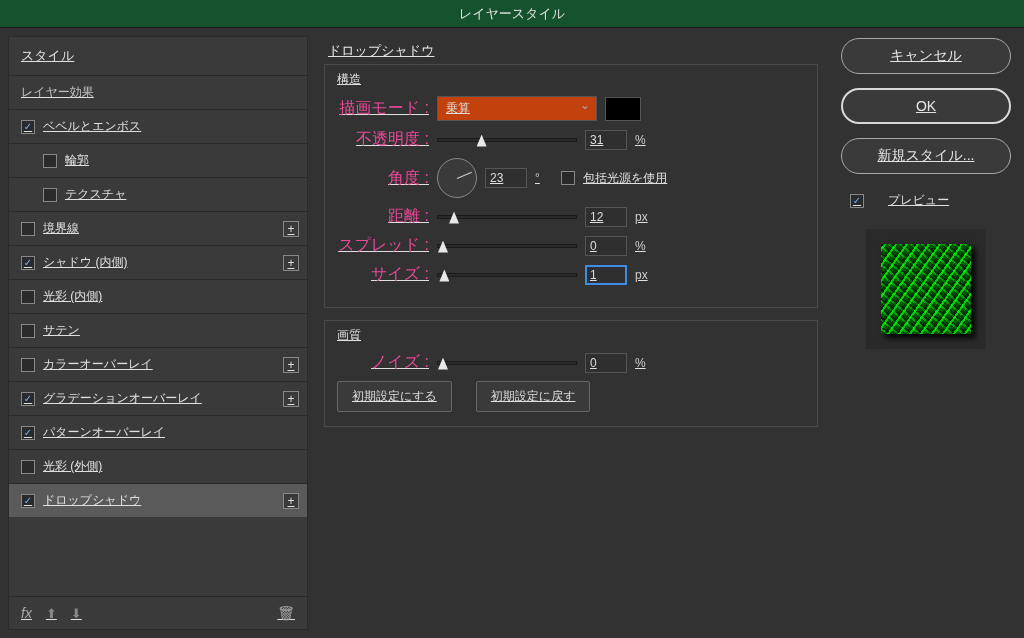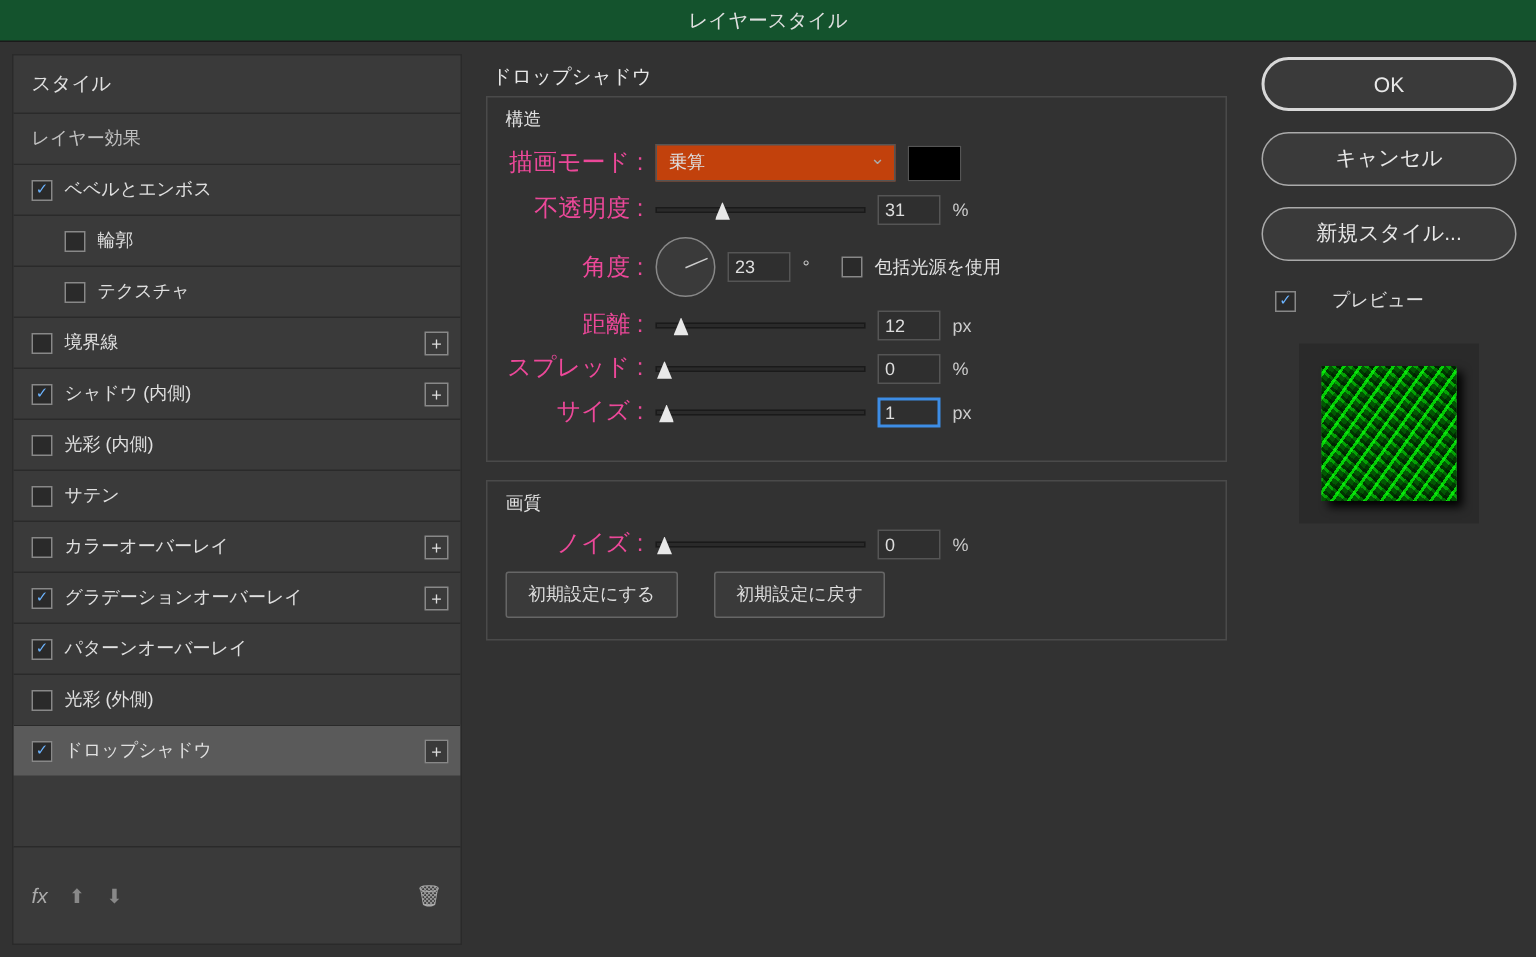--- a/index.html
+++ b/index.html
@@ -9,21 +9,21 @@
   color: #e0e0e0;
   font-size: 12px;
   width: 1024px; height: 638px;
   overflow: hidden;
 }
 .titlebar {
   height: 28px; background: #14532d; text-align: center;
   line-height: 28px; font-size: 13px; color: #e0e0e0;
   border-bottom: 1px solid #1a1a1a;
 }
-.dialog-body { display: flex; padding: 8px; gap: 8px; height: calc(100% - 28px); }
+.dialog-body { display: flex; padding: 8px; gap: 8px; height: calc(100% - 28px); text-decoration: underline; }
 .styles-panel {
   width: 300px; background: #3a3a3a; display: flex; flex-direction: column;
   border: 1px solid #2a2a2a;
 }
 .styles-header { padding: 10px 12px; font-size: 13px; color: #e0e0e0; }
 .styles-subheader { padding: 8px 12px; font-size: 12px; color: #c0c0c0; border-top:1px solid #2a2a2a; }
 .style-list { flex:1; overflow:auto; }
 .style-item {
   display:flex; align-items:center; padding:8px 8px 8px 12px;
   gap:8px; border-top:1px solid #2a2a2a; cursor:default;
@@ -35,21 +35,21 @@
   display:flex; align-items:center; justify-content:center;
   font-size:10px; color:#6cb4ff; line-height:1;
 }
 .chk.on::before { content:"✓"; }
 .plus-btn {
   margin-left:auto; width:16px; height:16px; border:1px solid #888;
   display:flex; align-items:center; justify-content:center;
   font-size:12px; color:#ddd; background:#3a3a3a;
 }
 .styles-footer {
-  display:flex; align-items:center; gap:14px; padding:24px 12px;
+  display:flex; align-items:center; gap:14px; padding:8px 12px;
   border-top:1px solid #2a2a2a; color:#aaa;
 }
 .fx { font-style:italic; font-size:14px; }
 .arrow-icon { font-size:13px; color:#888; }
 .trash-icon { margin-left:auto; font-size:14px; color:#aaa; }
 
 .settings-panel { flex:1; display:flex; flex-direction:column; padding:4px 10px 0 8px; }
 .panel-title { font-size:13px; margin:2px 0 4px 4px; color:#e8e8e8; }
 .fieldset { border:1px solid #4a4a4a; padding:6px 12px 14px 12px; margin-bottom:12px; }
 .legend { font-size:12px; color:#e0e0e0; margin-bottom:8px; }
@@ -259,22 +259,22 @@
 
 
       <div class="btn-row">
         <div class="btn">初期設定にする</div>
         <div class="btn">初期設定に戻す</div>
       </div>
     </div>
   </div>
 
   <div class="side-panel">
+    <div class="big-btn">キャンセル</div>
     <div class="big-btn primary">OK</div>
-    <div class="big-btn">キャンセル</div>
     <div class="big-btn">新規スタイル...</div>
     <div class="preview-check">
       <div class="chk on" id="pv-chk"></div>
       <span>プレビュー</span>
     </div>
     <div class="preview-thumb">
       <div class="grass"></div>
     </div>
   </div>
 

